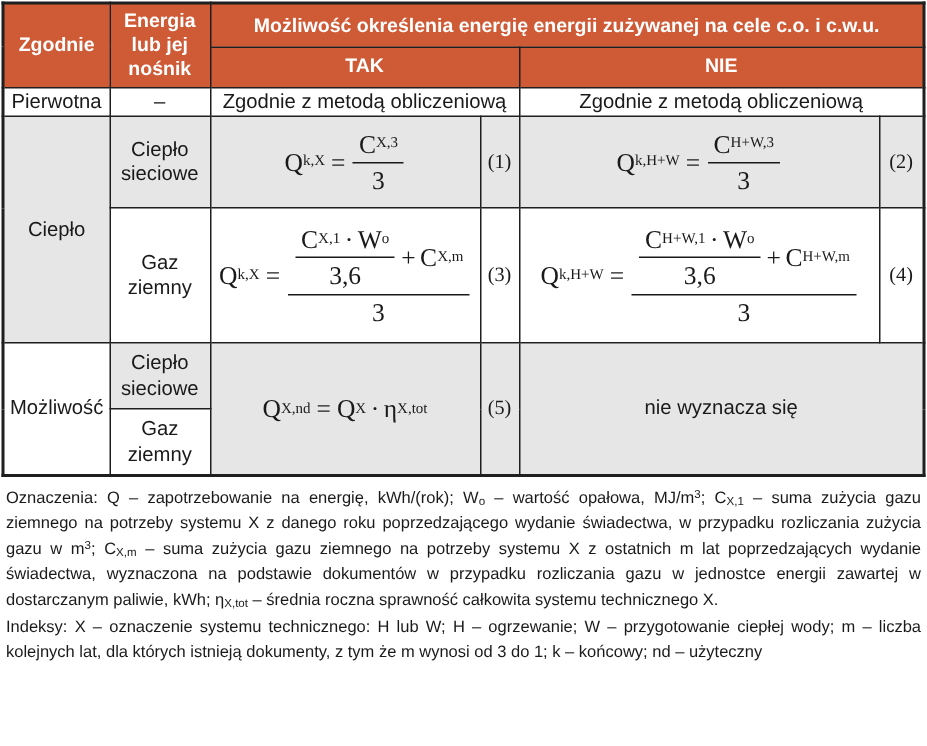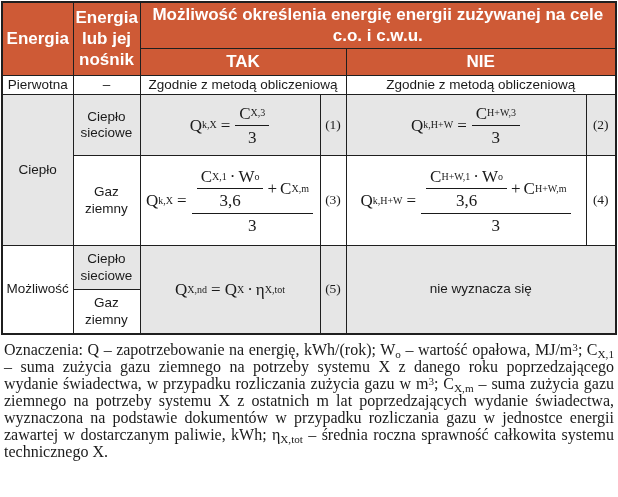--- a/index.html
+++ b/index.html
@@ -5,21 +5,21 @@
   html,body{margin:0;padding:0;background:#ffffff;}
   body{width:618px;height:497px;overflow:hidden;color:#1a1a1a;
        font-family:"Liberation Sans",sans-serif;}
   .page{padding:1px 1px 0 1px;}
 
   table{border-collapse:collapse;table-layout:fixed;width:616px;}
   td,th{border:1px solid #1f1f1f;padding:1px 2px;text-align:center;vertical-align:middle;
         font-weight:normal;font-size:13.5px;line-height:1.25;}
   table{border:2px solid #1f1f1f;}
 
-  .hdr{background:#ce5a36;color:#ffffff;font-weight:bold;font-size:17px;}
+  .hdr{background:#ce5a36;color:#ffffff;font-weight:bold;font-size:13px;}
   .stripe{background:#e6e6e6;}
   .white{background:#ffffff;}
 
   .r-h1{height:29px;}
   .r-h2{height:27px;padding-left:20px;}
   .r-pier{height:19px;}
   .r-f12{height:61px;}
   .r-f34{height:90px;}
   .r-u1{height:44px;}
   .r-u2{height:44px;}
@@ -30,21 +30,21 @@
   .formula sub{font-size:10px;vertical-align:-0.4em;line-height:0;}
   .fr{display:inline-flex;flex-direction:column;align-items:center;margin:0 1px;}
   .fr .nu{display:inline-flex;align-items:center;justify-content:center;padding:0 4px 1px 4px;}
   .fr .de{border-top:1px solid #1a1a1a;align-self:stretch;text-align:center;padding:1px 4px 0 4px;}
   .eqsign{padding:0 4px;}
   .dot{padding:0 3px;}
   .plus{padding:0 3px;}
   .eqno{font-family:"Liberation Serif",serif;font-size:13.5px;}
 
   
-  .footer{padding:6px 3px 0 3px;font-size:16px;line-height:17px;text-align:justify;font-family:Liberation Serif, serif;}
+  .footer{padding:6px 3px 0 3px;font-size:11px;line-height:17px;text-align:justify;}
   .footer p{margin:0 0 1px 0;}
   .footer sub{font-size:70%;line-height:0;vertical-align:-0.25em;}
   .footer sup{font-size:70%;line-height:0;vertical-align:0.35em;}
 </style>
 </head>
 <body>
 
 <div class="page">
 
   <table>
@@ -52,21 +52,21 @@
       <col style="width:71px">
         <col style="width:67px">
         <col style="width:180px">
       <col style="width:26px">
         <col style="width:240px">
         <col style="width:30px">
     </colgroup>
 
     <tbody>
         <tr class="r-h1">
-      <th class="hdr" rowspan="2">Energia</th>
+      <th class="hdr" rowspan="2">Zgodnie</th>
       <th class="hdr" rowspan="2">Energia lub jej nośnik</th>
       <th class="hdr" colspan="4">Możliwość określenia energię energii zużywanej na cele c.o. i c.w.u.</th>
     </tr>
 
     <tr class="r-h2">
       <th class="hdr" colspan="2">TAK</th>
       <th class="hdr" colspan="2">NIE</th>
     </tr>
 
     <tr class="r-pier">
@@ -186,15 +186,16 @@
       <td class="stripe" colspan="2" rowspan="2">nie wyznacza się</td>
     </tr>
     <tr class="r-u2">
       <td class="white">Gaz ziemny</td>
     </tr>
   </tbody>
     </table>
 
   <div class="footer">
     <p><span>Oznaczenia: Q – zapotrzebowanie na energię, kWh/(rok); W</span><sub>o</sub><span> – wartość opałowa, MJ/m</span><sup>3</sup><span>; C</span><sub>X,1</sub><span> – suma zużycia gazu ziemnego na potrzeby systemu X z danego roku poprzedzającego wydanie świadectwa, w przypadku rozliczania zużycia gazu w m</span><sup>3</sup><span>; C</span><sub>X,m</sub><span> – suma zużycia gazu ziemnego na potrzeby systemu X z ostatnich m lat poprzedzających wydanie świadectwa, wyznaczona na podstawie dokumentów w przypadku rozliczania gazu w jednostce energii zawartej w dostarczanym paliwie, kWh; η</span><sub>X,tot</sub><span> – średnia roczna sprawność całkowita systemu technicznego X.</span></p>
+    <p><span>Indeksy: X – oznaczenie systemu technicznego: H lub W; H – ogrzewanie; W – przygotowanie ciepłej wody; m – liczba kolejnych lat, dla których istnieją dokumenty, z tym że m wynosi od 3 do 1; k – końcowy; nd – użyteczny</span></p>
   </div>
 
 </div>
 
 </body></html>

